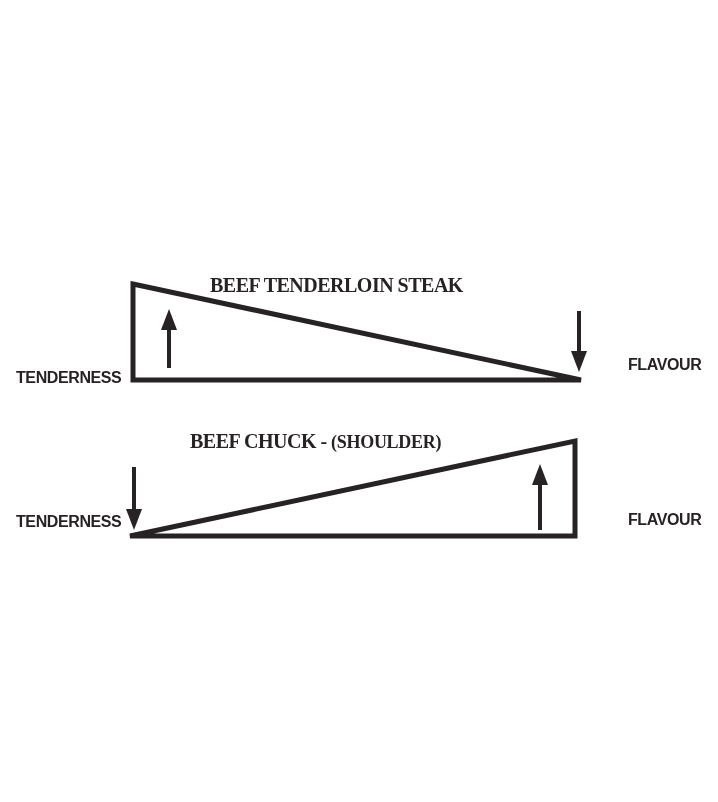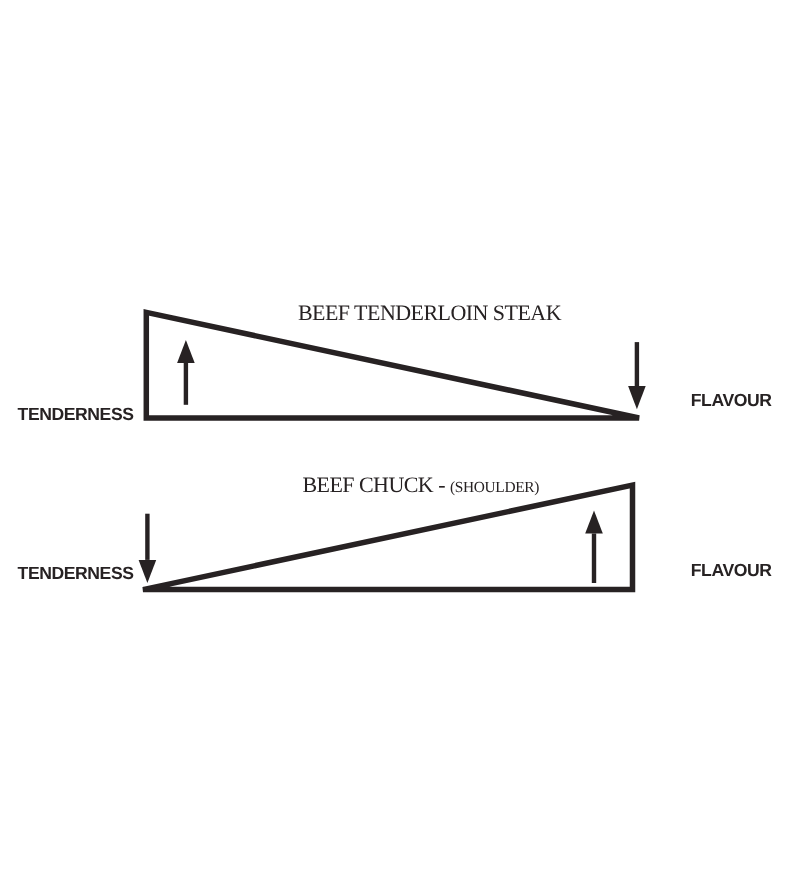--- a/index.html
+++ b/index.html
@@ -30,30 +30,30 @@
     stroke: var(--ink);
     stroke-width: 4;
     fill: none;
   }
   .arrow-head {
     fill: var(--ink);
     stroke: none;
   }
   .panel-title {
     position: absolute;
-    text-align: right;
+    text-align: left;
     font-family: "Liberation Serif", serif;
-    font-weight: normal;
+    font-weight: bold;
     color: var(--ink);
     font-size: 20px;
     letter-spacing: -0.5px;
     white-space: nowrap;
   }
   .panel-title .note {
-    font-size: 14px;
+    font-size: 18px;
     letter-spacing: -0.3px;
   }
   .side-label {
     position: absolute;
     font-family: "Liberation Sans", sans-serif;
     font-weight: bold;
     color: var(--ink);
     font-size: 16px;
     letter-spacing: -0.4px;
     white-space: nowrap;

